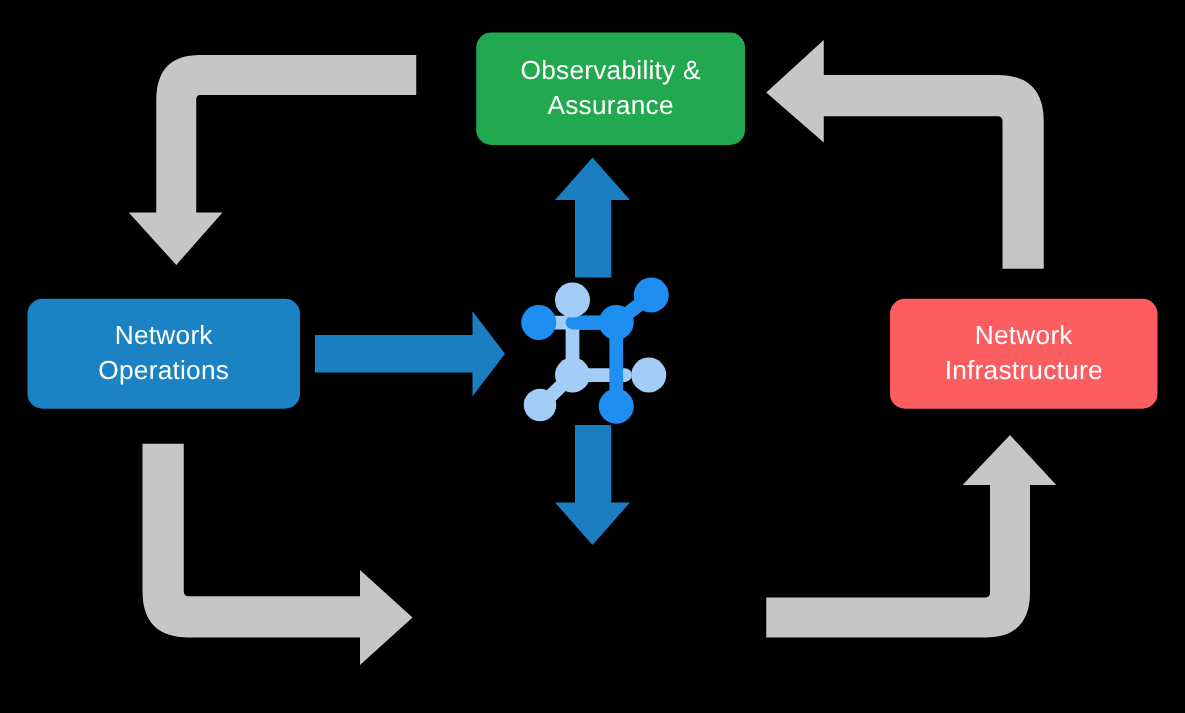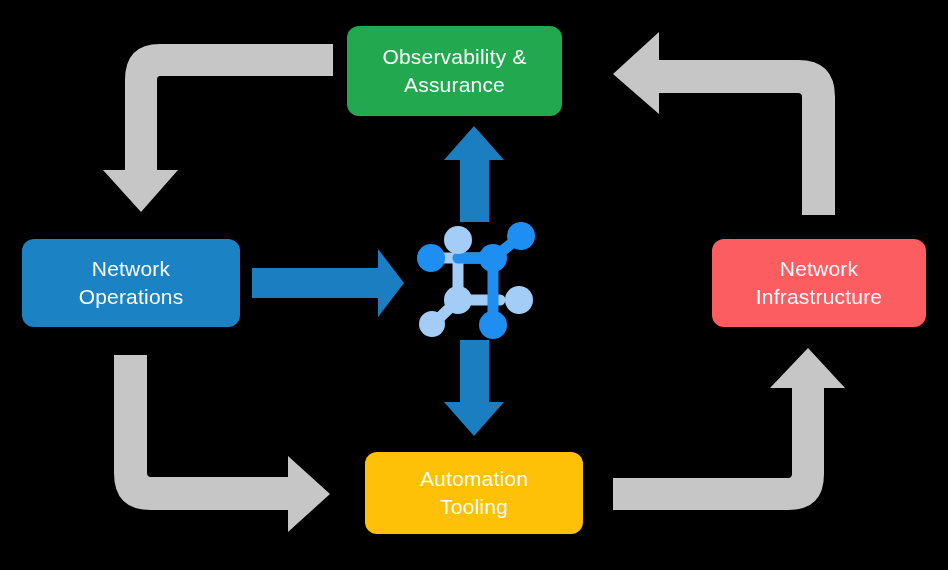--- a/index.html
+++ b/index.html
@@ -38,21 +38,21 @@
     line-height: 1.33;
     font-weight: 400;
     letter-spacing: 0.2px;
     font-family: "Liberation Sans", sans-serif;
     box-sizing: border-box;
     padding: 4px 10px;
     white-space: pre-line;
     user-select: none;
   }
   #node-observability {
-    left: 347px; top: 26px; width: 215px; height: 90px;
+    left: 381px; top: 26px; width: 215px; height: 90px;
   }
   #node-operations {
     left: 22px; top: 239px; width: 218px; height: 88px;
   }
   #node-infrastructure {
     left: 712px; top: 239px; width: 214px; height: 88px;
   }
   #node-automation {
     left: 365px; top: 452px; width: 218px; height: 82px;
   }
@@ -200,18 +200,14 @@
   <div class="node-box" id="node-operations" style="background:#1b82c4">
     <span class="node-label">Network
 Operations</span>
   </div>
 
   <div class="node-box" id="node-infrastructure" style="background:#fc5d60">
     <span class="node-label">Network
 Infrastructure</span>
   </div>
 
-  <div class="node-box" id="node-automation" style="background:#ffc107">
-    <span class="node-label">Automation
-Tooling</span>
-  </div>
 
 </div>
 
 </body></html>

